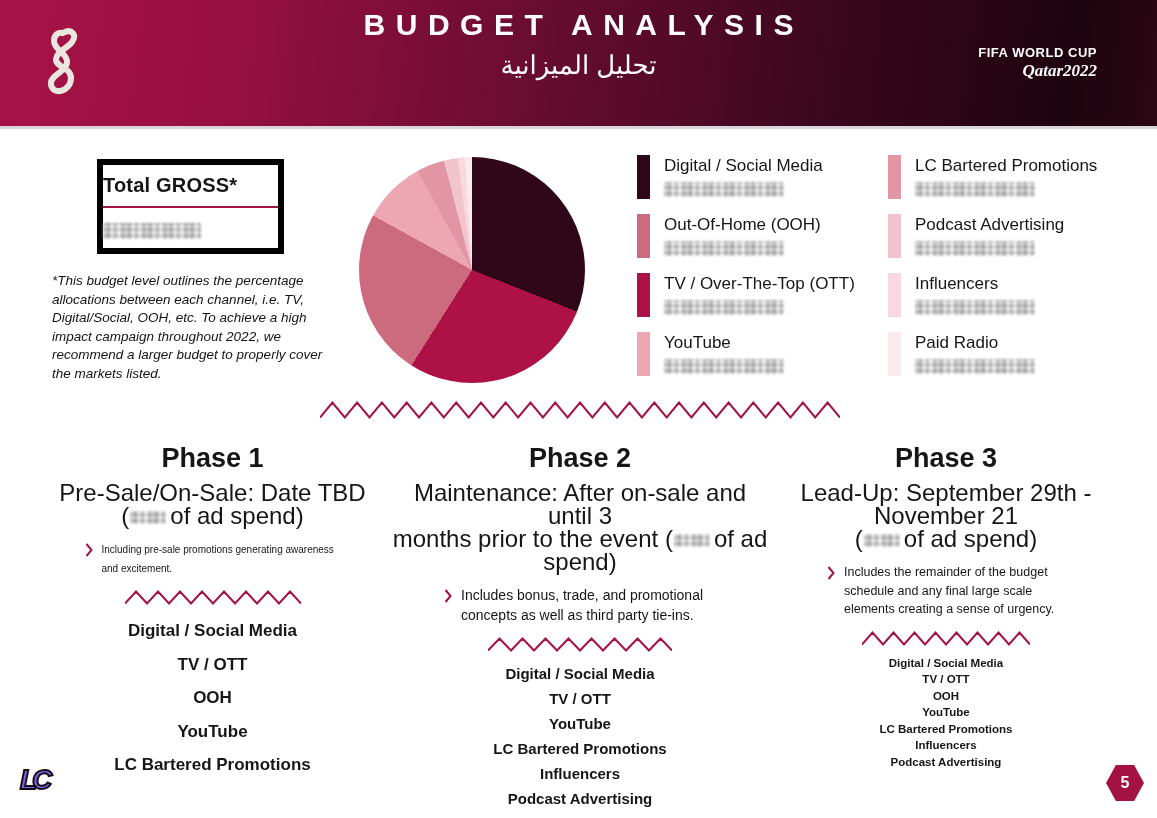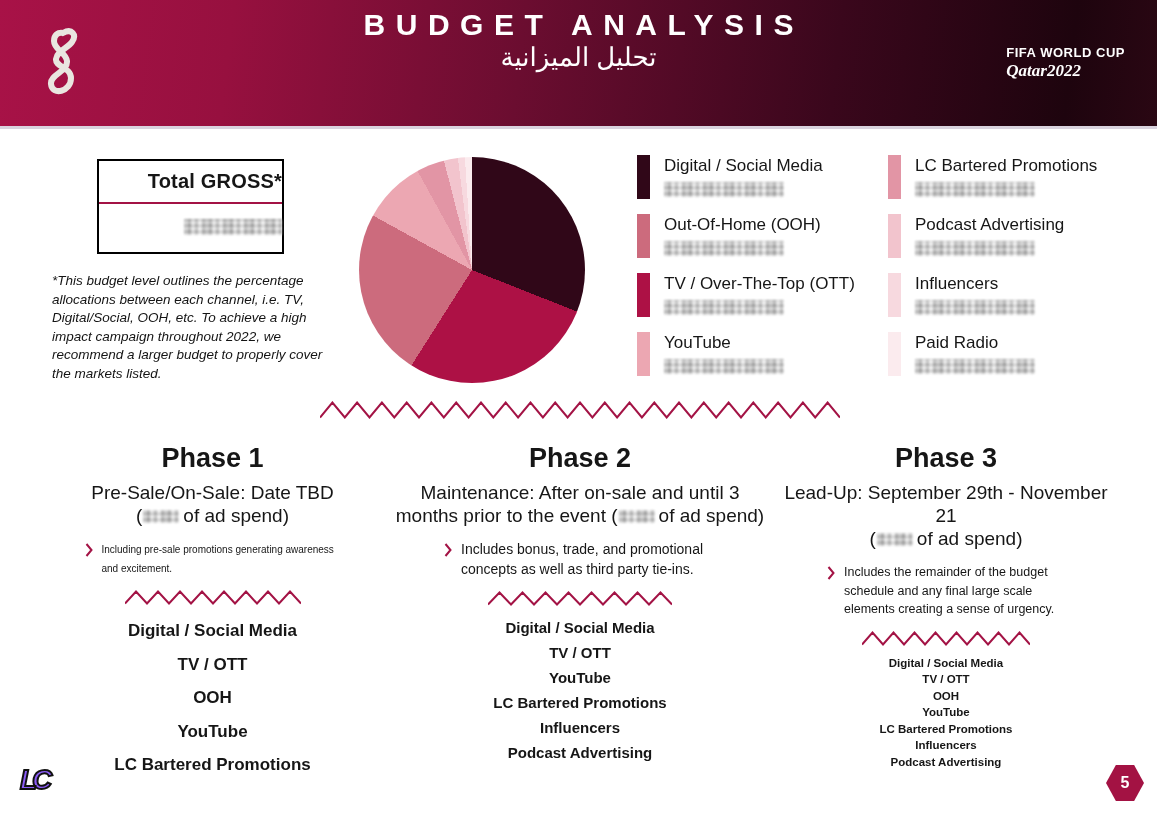--- a/index.html
+++ b/index.html
@@ -9,38 +9,38 @@
 
   
   .header {
     position:absolute; left:0; top:0; width:1157px; height:129px;
     background:linear-gradient(97deg, #A81247 0%, #97103F 20%, #6B0D30 45%, #3A071C 72%, #1E040E 92%, #2A0713 100%);
     border-bottom:3px solid #D9D3DE;
   }
   .emblem { position:absolute; left:44px; top:26px; }
   .header-titles { position:absolute; left:0; top:8px; width:100%; text-align:center; color:#fff; }
   .header-title { font-size:30px; font-weight:bold; letter-spacing:0.35em; text-indent:0.35em; }
-  .header-title-ar { font-size:26px; letter-spacing:0.18em; margin-top:0; }
-  .brand { position:absolute; right:32px; top:46px; text-align:left; color:#fff; line-height:1.15; }
+  .header-title-ar { font-size:26px; letter-spacing:0.18em; margin-top:8px; }
+  .brand { position:absolute; right:60px; top:46px; text-align:right; color:#fff; line-height:1.15; }
   .brand-line1 { font-size:13px; font-weight:bold; letter-spacing:0.04em; }
   .brand-line2 { font-size:17px; font-weight:bold; font-style:italic; font-family:"Liberation Serif", serif; }
 
   
   .redacted {
     display:inline-block; vertical-align:middle; border-radius:1px; opacity:.8;
     background:
       repeating-linear-gradient(0deg, rgba(255,255,255,.35) 0 2px, rgba(40,40,40,.18) 2px 4px, rgba(255,255,255,.1) 4px 6px),
       repeating-linear-gradient(90deg, #bdbdbd 0 4px, #8f8f8f 4px 7px, #dcdcdc 7px 11px, #a5a5a5 11px 14px, #e6e6e6 14px 18px, #9a9a9a 18px 21px);
     filter:blur(1px);
   }
 
   
   .gross-box {
     position:absolute; left:97px; top:159px; width:187px; height:95px;
-    border:2px solid #000000; background:#fff; text-align:right;
+    border:6px solid #000000; background:#fff; text-align:left;
   }
   .gross-title { font-size:20px; font-weight:bold; padding-top:9px; letter-spacing:0.01em; }
   .gross-rule { border:none; border-top:2px solid #A31345; margin-top:9px; }
   .gross-amount { width:98px; height:16px; margin-top:15px; }
 
   .footnote {
     position:absolute; left:52px; top:272px; width:286px; text-align:left;
     font-style:italic; font-size:13.5px; line-height:18.5px; color:#141414;
   }
 
@@ -60,21 +60,21 @@
   .zigzag-main { position:absolute; left:320px; top:401px; }
   svg.zigzag { display:block; }
   .phase .zigzag { margin:12px auto 0; }
 
   
   .phase { position:absolute; top:443px; text-align:center; }
   .phase-1 { left:55px;  width:315px; }
   .phase-2 { left:390px; width:380px; }
   .phase-3 { left:775px; width:342px; }
   .phase-title { font-size:27px; font-weight:bold; margin-bottom:7px;text-align:center; }
-  .phase-sub { font-size:19px; line-height:23px; }
+  .phase-sub { font-size:24px; line-height:23px; }
   .pct { width:36px; height:13px; margin:0 4px 0 1px; }
   .bullet { display:flex; text-align:left; margin:13px auto 0; }
   .bullet svg { flex:none; margin:3px 9px 0 0; }
   .phase-1 .bullet { width:256px; font-size:10px; line-height:19px; }
   .phase-2 .bullet { width:272px; font-size:14px;   line-height:19.5px; }
   .phase-3 .bullet { width:238px; font-size:12.5px; line-height:18.5px; }
   .channels { margin-top:9px; font-weight:bold; }
   .phase-1 .channels { font-size:17px;   line-height:33.5px; }
   .phase-2 .channels { font-size:15px;   line-height:25px; }
   .phase-3 .channels { font-size:11.5px; line-height:16.5px; }

